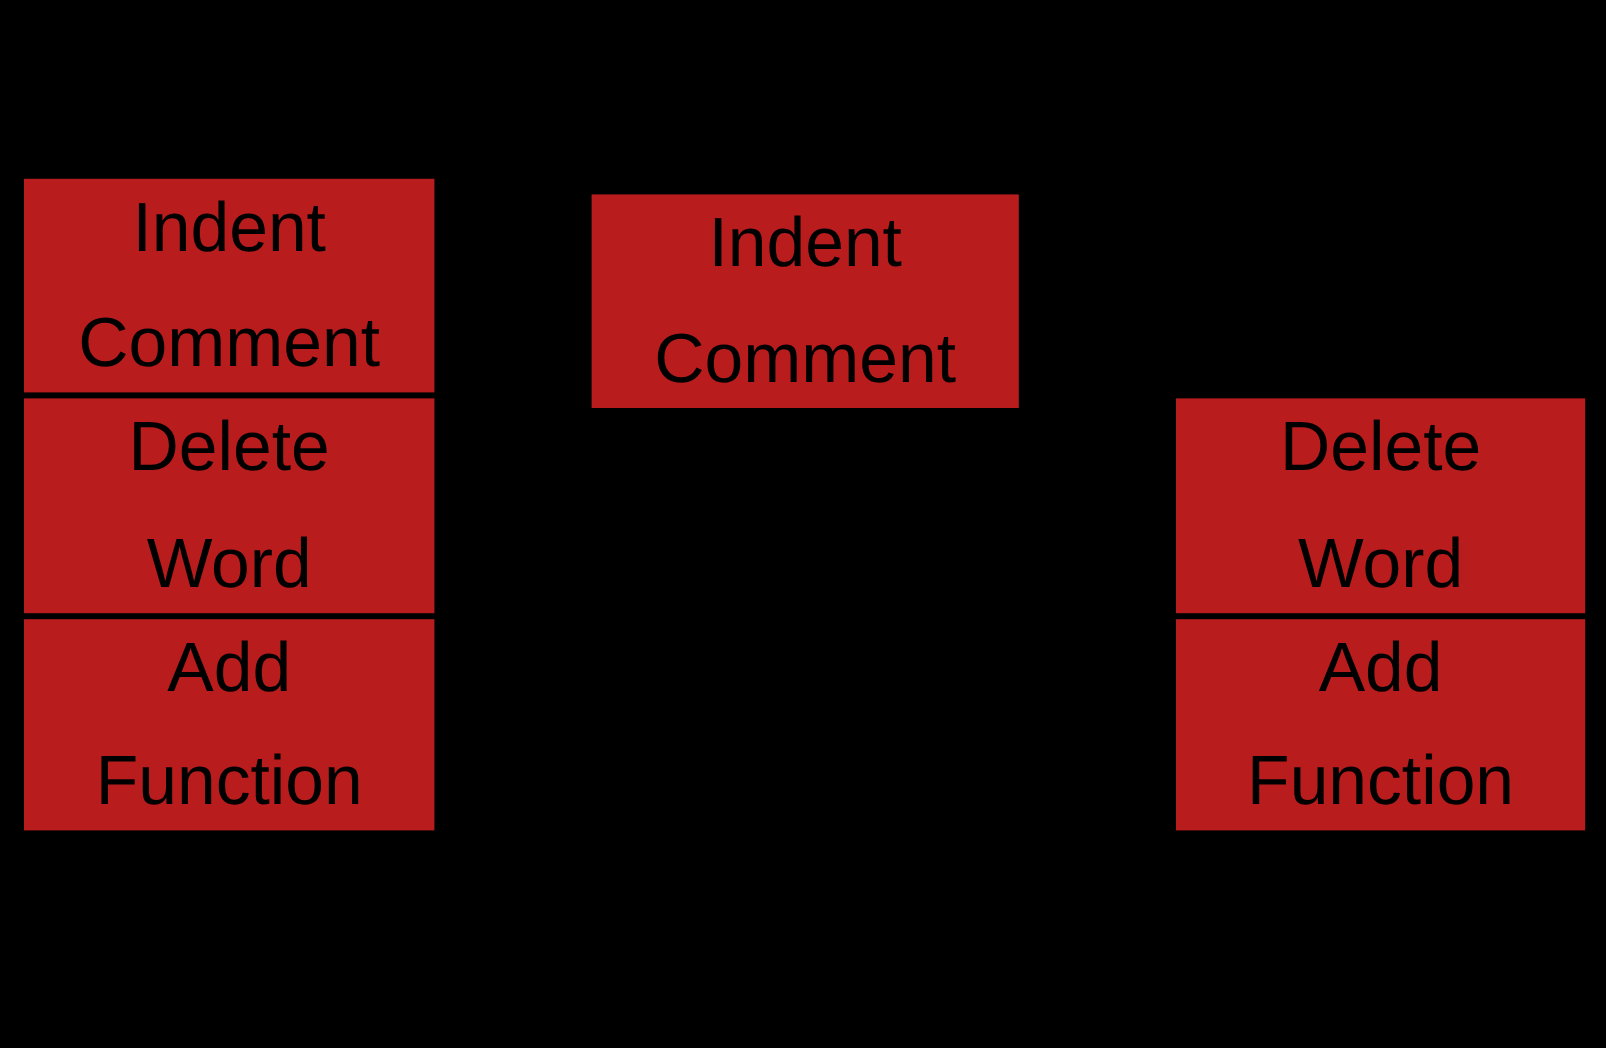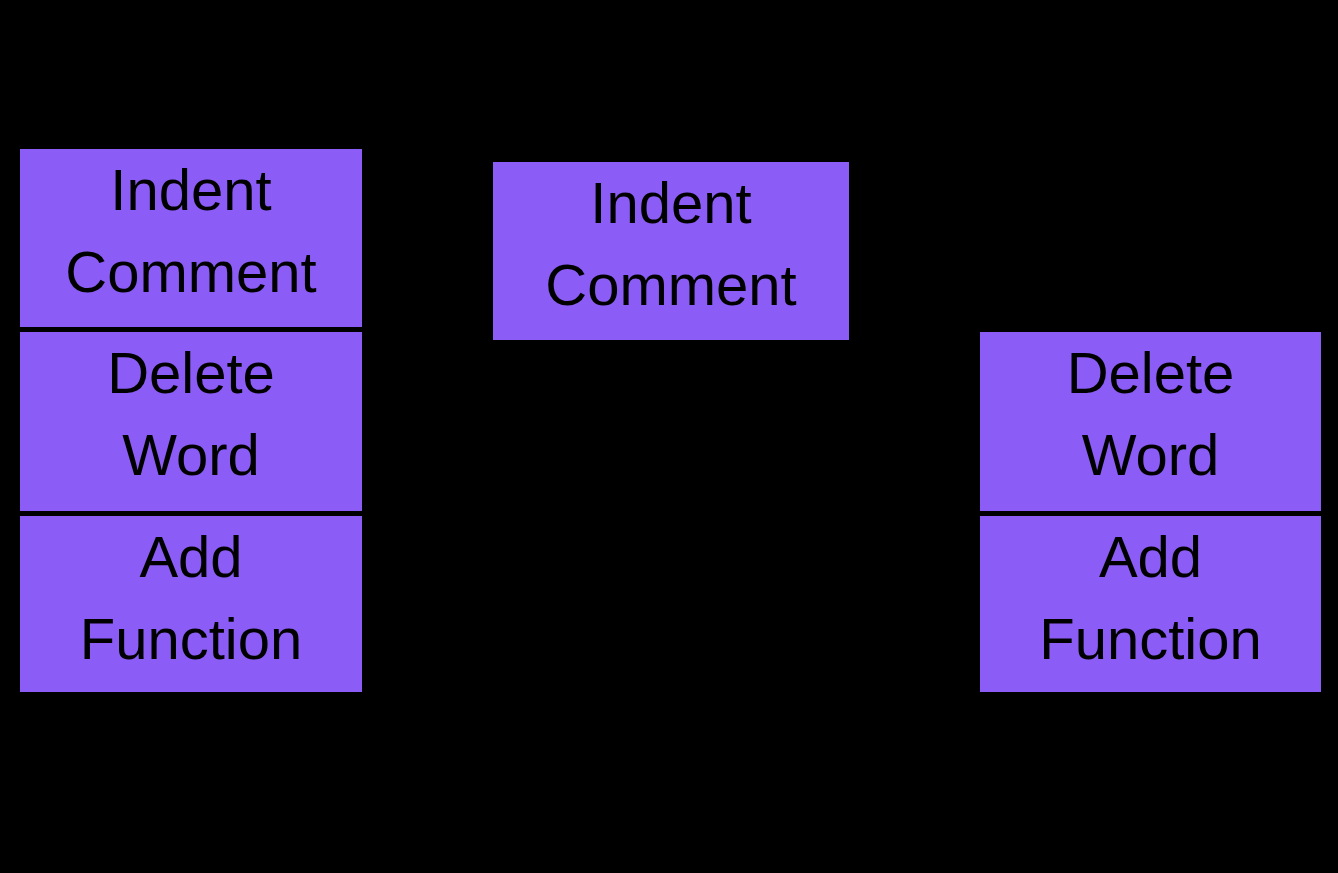--- a/index.html
+++ b/index.html
@@ -15,26 +15,26 @@
     background: #000000;
     overflow: hidden;
     font-family: "Liberation Sans", sans-serif;
   }
   .column {
     position: absolute;
     display: flex;
     flex-direction: column;
   }
   .action-box {
-    background: #8b5cf6;
+    background: #b91c1c;
     color: #000000;
     display: flex;
     flex-direction: column;
     align-items: center;
-    justify-content: flex-start;
+    justify-content: space-between;
     box-sizing: border-box;
     font-family: "Liberation Sans", sans-serif;
     font-size: 58px;
     line-height: 1.42;
     font-weight: 400;
     letter-spacing: 0px;
     text-align: center;
     white-space: nowrap;
   }
   .action-box + .action-box {

